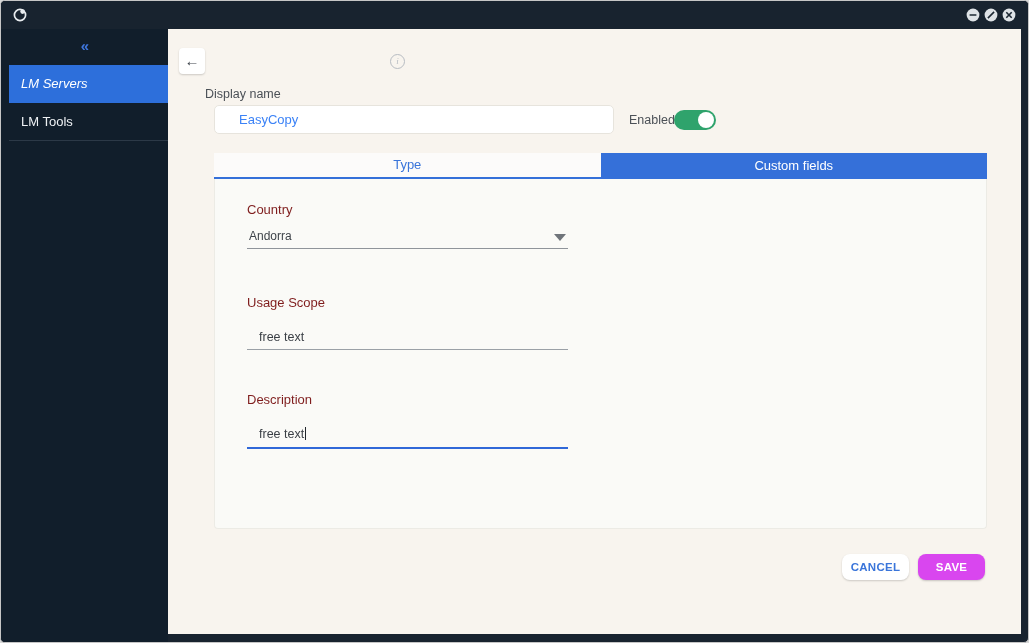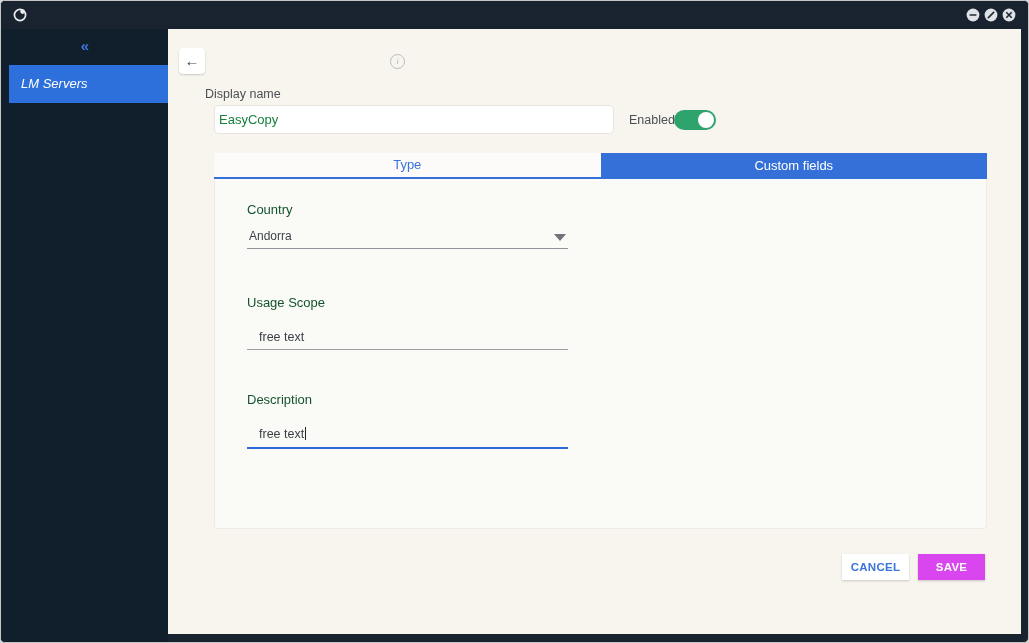--- a/index.html
+++ b/index.html
@@ -25,47 +25,47 @@
   
   .main { position:absolute; top:28px; left:167px; right:7px; bottom:8px; background:#f8f4ee; }
   .back-btn { position:absolute; left:11px; top:19px; width:26px; height:26px; background:#ffffff; border-radius:4px;
               box-shadow:0 1px 2px rgba(0,0,0,.18); text-align:center; line-height:25px; font-size:15px; color:#3d434a; cursor:pointer; }
   .page-title { position:absolute; left:46px; top:24px; font-size:15.5px; color:#3d434a; letter-spacing:.4px; }
   .info-icon { position:absolute; left:222px; top:25px; width:15px; height:15px; border:1px solid #b7bcc2; border-radius:50%;
                color:#b7bcc2; font-size:9px; text-align:center; line-height:13px; font-family:"Liberation Serif", serif; font-style:italic; }
   .field-label { position:absolute; font-size:12.5px; color:#4b5056; }
   .displayname-label { left:37px; top:58px; }
   .displayname-input { position:absolute; left:46px; top:76px; width:400px; height:29px; background:#ffffff;
-                       border:1px solid #e7e4dd; border-radius:5px; font-size:13px; color:#15803d; line-height:27px; padding-left:4px; cursor:text; }
+                       border:1px solid #e7e4dd; border-radius:5px; font-size:13px; color:#3b82f6; line-height:27px; padding-left:24px; cursor:text; }
   .enabled-label { position:absolute; left:461px; top:84px; font-size:12.5px; color:#4b5056; }
   .toggle { position:absolute; left:506px; top:81px; width:42px; height:20px; border-radius:10px; background:#2fa36c; cursor:pointer; }
   .toggle .knob { position:absolute; right:2px; top:2px; width:16px; height:16px; border-radius:50%; background:#ffffff; }
   
   .tabs { position:absolute; left:46px; top:124px; width:773px; height:26px; display:flex; }
   .tab { flex:1; text-align:center; font-size:13px; line-height:24px; cursor:pointer; }
   .tab.inactive { background:#fcfbfa; color:#3a75da; border-bottom:2px solid #3570d9; }
   .tab.active { background:#3570d9; color:#ffffff; line-height:26px; }
   
   .card { position:absolute; left:46px; top:150px; width:773px; height:350px; background:#fafaf7;
           border:1px solid #ecebe5; border-top:none; border-radius:0 0 4px 4px; }
-  .card .field-label { position:absolute; font-size:13px; color:#14532d; }
+  .card .field-label { position:absolute; font-size:13px; color:#7f1d1d; }
   .country-label { left:32px; top:23px; }
   .select-box { position:absolute; left:32px; top:46px; width:321px; height:24px; border-bottom:1px solid #8f949a; cursor:pointer; }
   .select-value { position:absolute; left:2px; top:4px; font-size:12px; color:#3f444a; }
   .select-arrow { position:absolute; right:2px; top:9px; width:0; height:0;
                   border-left:6px solid transparent; border-right:6px solid transparent; border-top:7px solid #6f747a; }
   .usage-label { left:32px; top:116px; }
   .usage-input { position:absolute; left:32px; top:147px; width:321px; height:24px; border-bottom:1px solid #9aa0a6;
                  font-size:12.5px; color:#3a3f45; padding-left:12px; line-height:22px; cursor:text; }
   .desc-label { left:32px; top:213px; }
   .desc-input { position:absolute; left:32px; top:244px; width:321px; height:26px; border-bottom:2px solid #3068d8;
                 font-size:12.5px; color:#3a3f45; padding-left:12px; line-height:22px; cursor:text; }
   .caret { display:inline-block; width:1px; height:13px; background:#20252b; vertical-align:-2px; margin-left:1px; }
   
-  .btn { position:absolute; top:525px; height:26px; border-radius:0; font-size:11.5px; font-weight:bold;
+  .btn { position:absolute; top:525px; height:26px; border-radius:8px; font-size:11.5px; font-weight:bold;
          text-align:center; line-height:26px; letter-spacing:.3px; cursor:pointer; }
   .btn-cancel { left:674px; width:67px; background:#ffffff; color:#3a75da; box-shadow:0 1px 2px rgba(0,0,0,.18); }
   .btn-save { left:750px; width:67px; background:#d946ef; color:#ffffff; box-shadow:0 1px 2px rgba(0,0,0,.2); }
 </style>
 </head>
 <body>
 
 <div class="window">
 
   <div class="titlebar">
@@ -90,20 +90,21 @@
         <line x1="9.7" y1="4.3" x2="4.3" y2="9.7" stroke="#1d2833" stroke-width="1.6"></line>
       </svg>
     </span>
   </div>
 
   <div class="sidebar">
     <div class="collapse-row">
       <span class="collapse-btn">«</span>
     </div>
     <div class="nav-item active">LM Servers</div>
+    <div class="nav-item bordered">LM Tools</div>
   </div>
 
   <div class="main">
 
     <div class="back-btn">←</div>
     <div class="info-icon">i</div>
 
     <div class="field-label displayname-label">Display name</div>
     <div class="displayname-input">EasyCopy</div>
 

